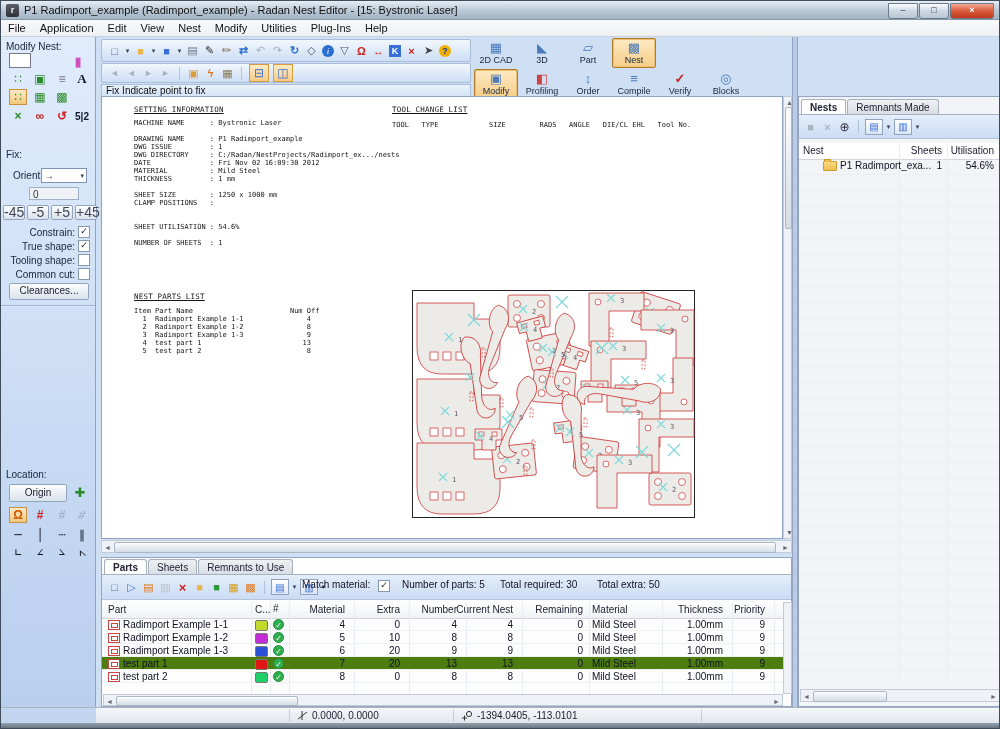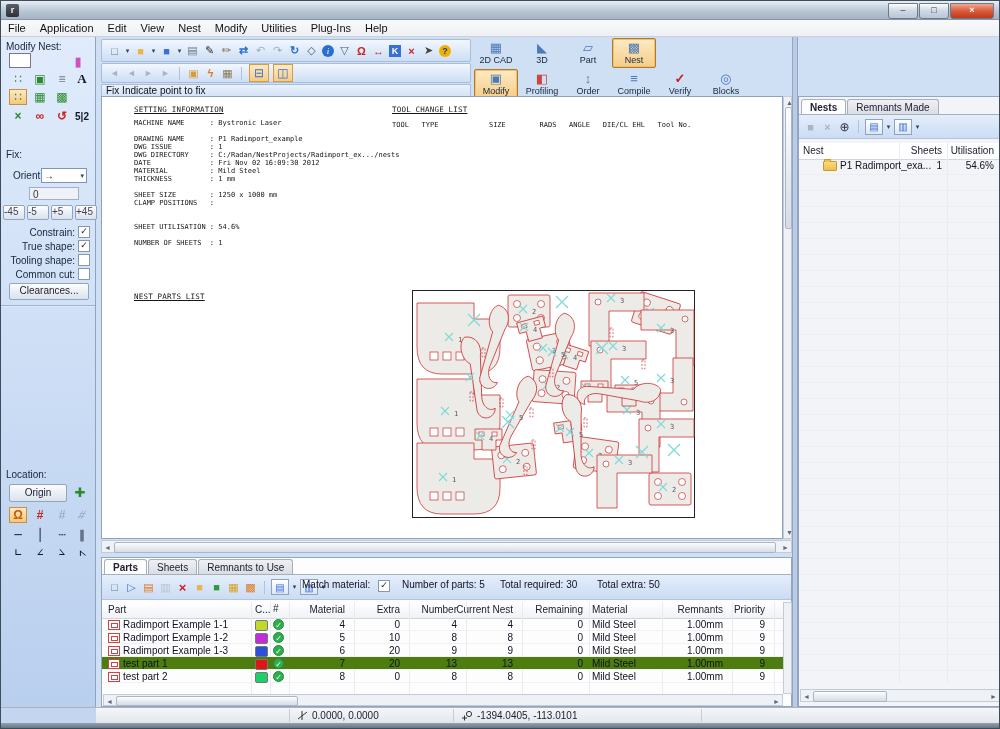--- a/index.html
+++ b/index.html
@@ -71,21 +71,21 @@
   [data-icon="door"]{color:#d050c0;font-size:13px;}
   [data-icon="list"]{color:#778;}
   [data-icon="text"]{color:#101828;font-family:"Liberation Serif",serif;font-weight:bold;font-size:13px;}
   [data-icon="detach"],[data-icon="rotate-red"]{color:#cc2222;font-weight:bold;}
   .ratio{color:#101828;font-size:10px;font-weight:bold;}
   .orient-box{position:absolute;left:40px;width:46px;height:15px;background:#fff;border:1px solid #7f93b4;display:flex;align-items:center;justify-content:space-between;padding:0 2px;box-sizing:border-box;font-size:10px;}
   .orient-arrow{color:#223;}
   .dd{font-size:7px;color:#345;}
   .angle-input{position:absolute;left:28px;width:50px;height:13px;background:#eef1f6;border:1px solid #9fb0c8;font-size:10px;line-height:13px;padding-left:3px;color:#333;box-sizing:border-box;}
   .abtn-row{position:absolute;left:2px;display:flex;gap:2px;}
-  .abtn{width:20px;height:13px;background:linear-gradient(#fcfdfe,#d9e2ec);border:1px solid #93a5bd;border-radius:2px;font-size:10px;line-height:12px;color:#445;}
+  .abtn{width:20px;height:13px;background:linear-gradient(#fcfdfe,#d9e2ec);border:1px solid #93a5bd;border-radius:2px;font-size:14px;line-height:12px;text-align:center;color:#445;}
   .cblist{position:absolute;left:0;width:92px;}
   .cbrow{display:flex;justify-content:flex-end;align-items:center;gap:3px;height:14px;padding-right:3px;}
   .cblabel{font-size:10px;}
   .cbbox{width:10px;height:10px;border:1px solid #8898ac;background:#fff;font-size:9px;line-height:9px;text-align:center;color:#223;}
   .lp-btn{position:absolute;background:linear-gradient(#fcfdfe,#d9e2ec);border:1px solid #93a5bd;border-radius:2px;font-size:10px;text-align:center;color:#223;}
   .lp-div{position:absolute;left:0;width:94px;border-top:1px solid #9fb4d4;border-bottom:1px solid #dce8f8;}
   [data-icon="origin-jump"]{color:#2a8a2a;font-size:13px;}
   [data-icon="snap-magnet"]{color:#cc5500;font-weight:bold;}
   [data-icon="grid-red"]{color:#cc2222;font-weight:bold;}
   [data-icon="grid-dots"],[data-icon="grid-diag"]{color:#8ea2bc;}
@@ -150,20 +150,21 @@
   .pdash{fill:none;stroke:#cc3333;stroke-width:0.7;stroke-dasharray:2,1.6;}
   .sheet-border{fill:#ffffff;stroke:#222;stroke-width:1;}
 </style>
 </head>
 <body>
 
 <div class="app">
 
   <div class="titlebar">
     <span class="app-ico">r</span>
+    <span>P1 Radimport_example (Radimport_example) - Radan Nest Editor - [15: Bystronic Laser]</span>
     <span class="win-btns">
       <span class="wbtn" data-icon="win-min">–</span>
       <span class="wbtn" data-icon="win-max">□</span>
       <span class="wbtn close" data-icon="win-close">×</span>
     </span>
   </div>
 
   <div class="menubar">
       <span class="menu-item">File</span>
       <span class="menu-item">Application</span>
@@ -344,20 +345,26 @@
 SHEET SIZE        : 1250 x 1000 mm
 CLAMP POSITIONS   :
 
 
 SHEET UTILISATION : 54.6%
 
 NUMBER OF SHEETS  : 1</pre>
     <div class="rep-h" style="left:290px;top:8px;">TOOL CHANGE LIST</div>
     <pre class="rep" style="left:290px;top:24px;">TOOL   TYPE            SIZE        RADS   ANGLE   DIE/CL EHL   Tool No.</pre>
     <div class="rep-h" style="left:32px;top:195px;">NEST PARTS LIST</div>
+    <pre class="rep" style="left:32px;top:210px;">Item Part Name                       Num Off
+  1  Radimport Example 1-1               4
+  2  Radimport Example 1-2               8
+  3  Radimport Example 1-3               9
+  4  test part 1                        13
+  5  test part 2                         8</pre>
     <svg id="nest-svg" style="position:absolute;left:310px;top:193px;" width="283" height="228" viewBox="0 0 283 228">
       <defs>
         <g id="partA">
           <path class="pf" d="M1,1 H58 V17 H84 V46 Q84,72 58,72 H26 Q1,72 1,45 Z"></path>
           <rect class="ph" x="14" y="50" width="8" height="8"></rect>
           <rect class="ph" x="27" y="50" width="8" height="8"></rect>
           <rect class="ph" x="40" y="50" width="8" height="8"></rect>
         </g>
         <g id="partB">
           <rect class="pf" x="1" y="1" width="42" height="32" rx="2"></rect>
@@ -530,21 +537,21 @@
     <div class="tbl-head" style="top:44px;">
         <span class="hc c-part">Part</span>
         <span class="hc c-color">C...</span>
         <span class="hc c-ok">#</span>
         <span class="hc c-req">Material</span>
         <span class="hc c-extra">Extra</span>
         <span class="hc c-nested">Number</span>
         <span class="hc c-cur">Current Nest</span>
         <span class="hc c-rem">Remaining</span>
         <span class="hc c-mat">Material</span>
-        <span class="hc c-thick">Remnants</span>
+        <span class="hc c-thick">Thickness</span>
         <span class="hc c-pri">Priority</span>
       </div>
     <div style="position:absolute;top:44px;height:92px;left:0;width:100%;">
       <span class="vline" style="left:149px;"></span>
         <span class="vline" style="left:168px;"></span>
       <span class="vline" style="left:187px;"></span>
         <span class="vline" style="left:252px;"></span>
       <span class="vline" style="left:307px;"></span>
         <span class="vline" style="left:364px;"></span>
       <span class="vline" style="left:420px;"></span>

